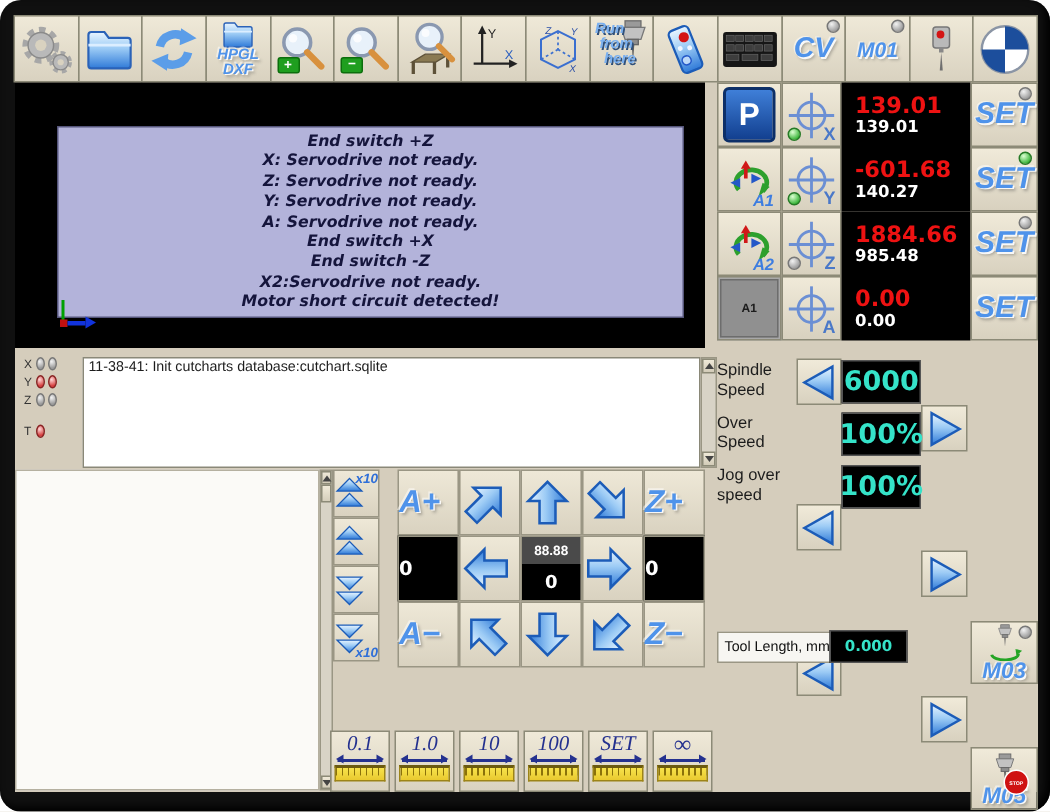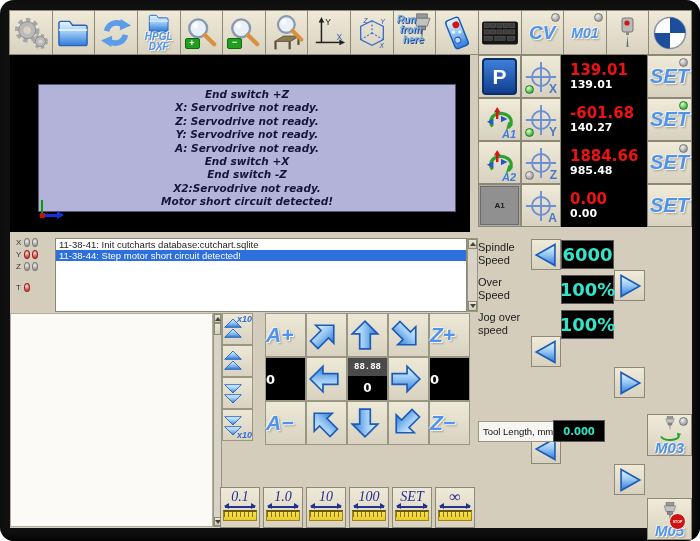--- a/index.html
+++ b/index.html
@@ -70,21 +70,21 @@
   .sp-disp{background:#000;border:1px solid #555;box-sizing:border-box;color:#35e3c9;font-family:"DejaVu Sans",sans-serif;
            font-weight:bold;font-size:18px;display:flex;align-items:center;justify-content:center;}
   .mtxt{font-size:15px;line-height:14px;}
   
   .jcell{border:1px solid #9a9684;box-sizing:border-box;background:linear-gradient(180deg,#eee8d7,#d9d2c0);
          display:flex;align-items:center;justify-content:flex-start;position:relative;}
   .jblack{background:#000;color:#fff;font-family:"DejaVu Sans",sans-serif;font-size:13px;font-weight:bold;}
   .jlabel{font-size:21px;}
   .x10{position:absolute;color:#2f6fd8;font-style:italic;font-weight:bold;font-size:9px;}
   .feedtop{position:absolute;left:0;top:0;width:100%;height:18px;background:#4a4a4a;color:#fff;font-size:9px;font-weight:bold;
-           font-family:Liberation Mono, monospace;display:flex;align-items:center;justify-content:center;}
+           font-family:Liberation Sans, sans-serif;display:flex;align-items:center;justify-content:center;}
   .feedbot{position:absolute;left:0;top:18px;width:100%;height:24px;background:#000;color:#fff;font-size:12px;font-weight:bold;
            font-family:"DejaVu Sans",sans-serif;display:flex;align-items:center;justify-content:center;}
   .rot45{transform:rotate(45deg);} .rot90{transform:rotate(90deg);} .rot135{transform:rotate(135deg);}
   .rot180{transform:rotate(180deg);} .rot225{transform:rotate(225deg);} .rot270{transform:rotate(270deg);} .rot315{transform:rotate(315deg);}
   
   #stepbar{left:210px;top:477px;width:255px;height:41px;display:flex;gap:3px;}
   .stepbtn{flex:1;border:1px solid #8c8a77;background:linear-gradient(180deg,#efe9d8,#d9d2c0);box-sizing:border-box;
            display:flex;flex-direction:column;align-items:center;justify-content:flex-start;padding-top:1px;}
   .steplab{font-family:"Liberation Serif",serif;font-weight:normal;font-style:italic;font-size:14px;color:#24318f;line-height:15px;}
   .dblarrow{position:relative;width:80%;height:1.5px;background:#24318f;margin:2px 0 2px 0;}
@@ -502,21 +502,20 @@
         </div>
     <div class="iorow" style="left:6px;top:51px">
           <span>T</span>
           <span class="led led-red"></span>
           <span class="led led-none"></span>
         </div>
   </div>
 
   <div id="loglist" class="abs">
     <div class="logline">11-38-41: Init cutcharts database:cutchart.sqlite</div>
-    <div class="logline sel">11-38-44: Step motor short circuit detected!</div>
   </div>
   <div class="abs vscroll" style="left:457px;top:228px;width:11px;height:74px">
     <div class="sarr up" style="top:0">
           <i></i>
         </div>
     <div class="sarr dn" style="bottom:0">
           <i></i>
         </div>
   </div>
 

